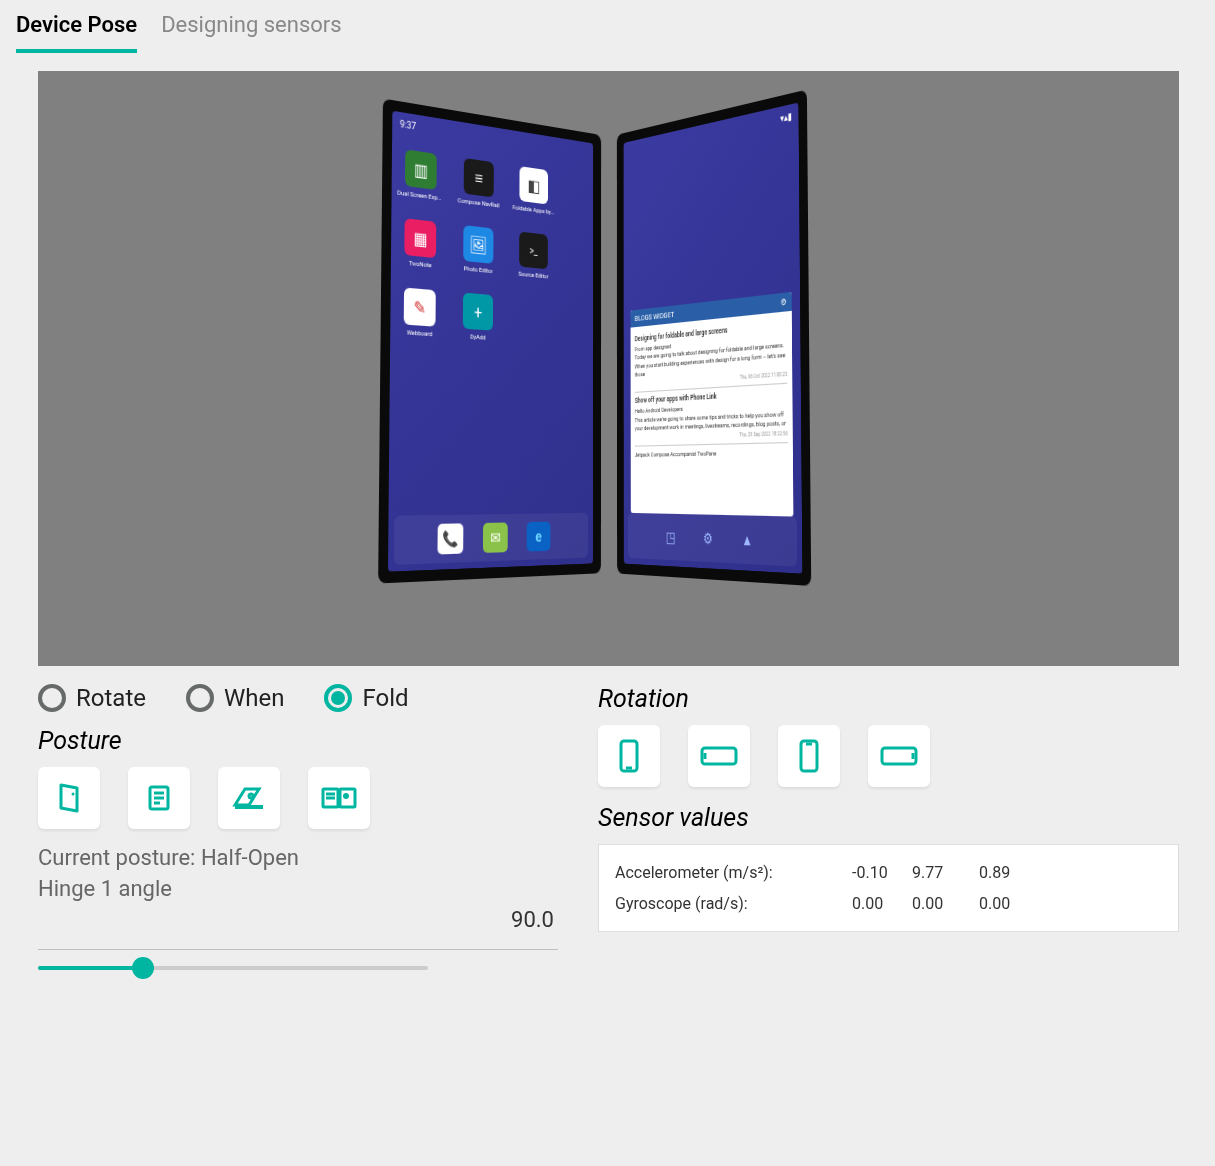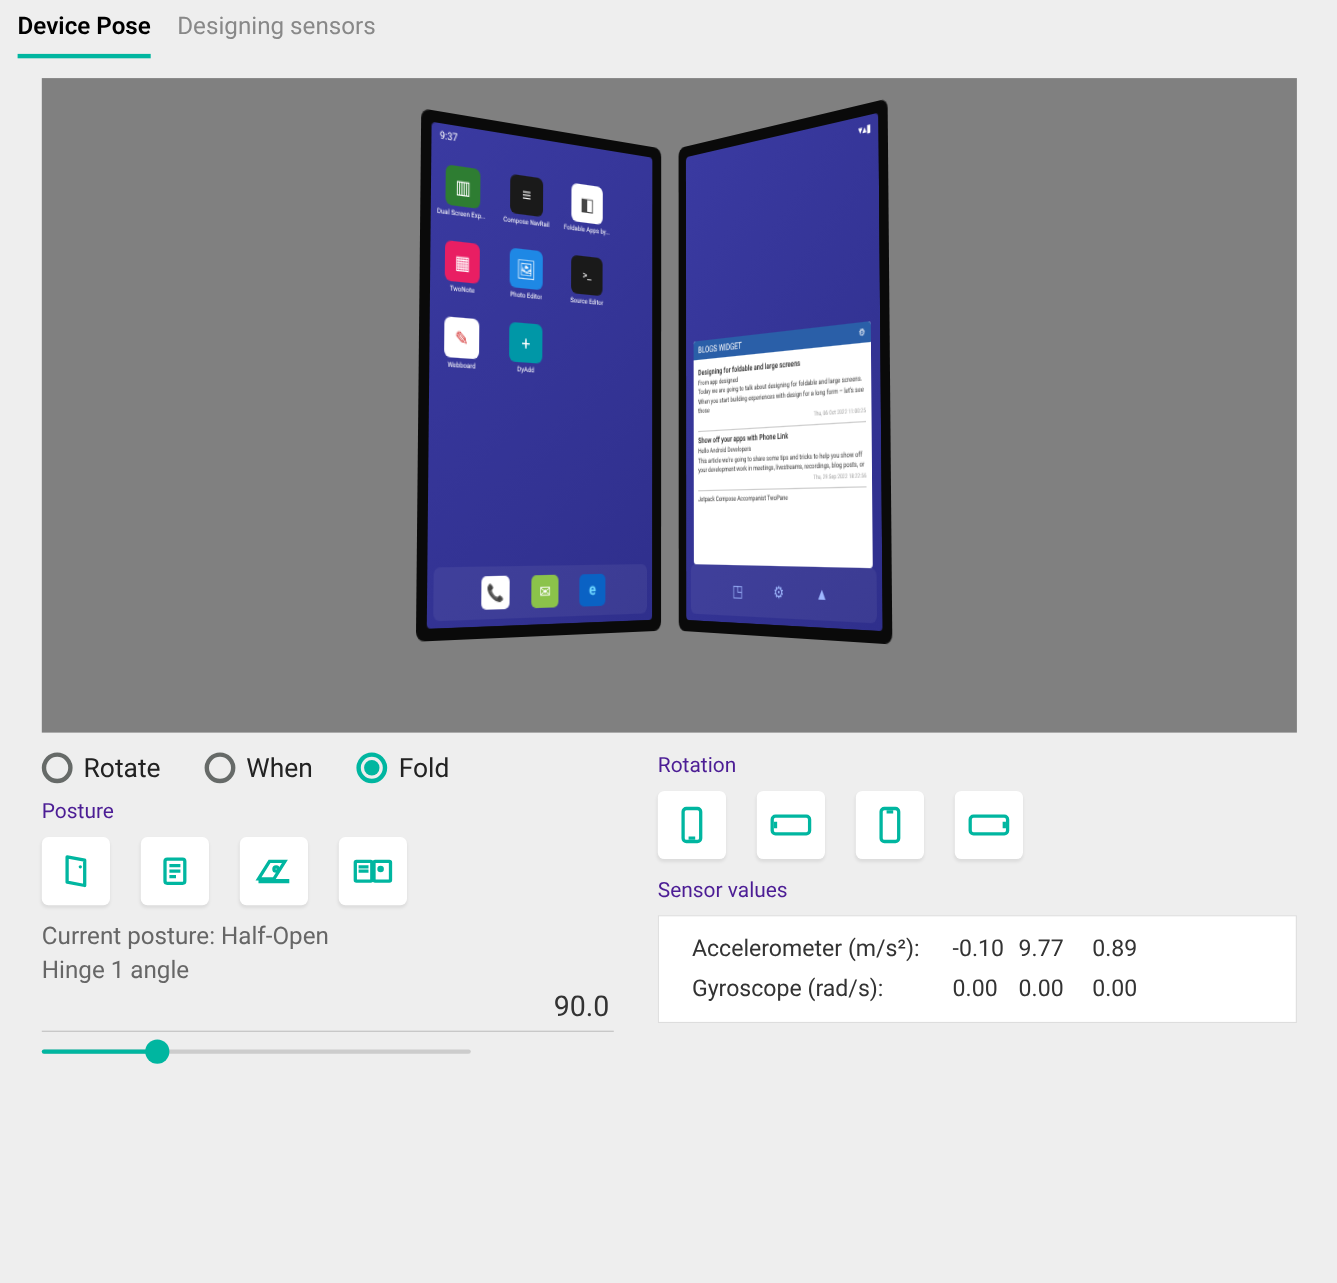--- a/index.html
+++ b/index.html
@@ -179,24 +179,25 @@
 .radio.selected .circ {
   border-color: #00b6a0;
 }
 .radio.selected .circ::after {
   content: "";
   width: 14px; height: 14px;
   background: #00b6a0;
   border-radius: 50%;
 }
 .section-label {
-  font-size: 19px;
-  color: #4c1d95;
+  font-size: 25px;
+  color: #000000;
   margin-bottom: 12px;
   margin-top: 6px;
+  font-style: italic;
 }
 .posture-btns, .rot-btns {
   display: flex;
   gap: 28px;
   margin-bottom: 16px;
 }
 .posture-btn, .rot-btn {
   width: 62px; height: 62px;
   background: #fff;
   border-radius: 6px;
@@ -211,24 +212,24 @@
   stroke: #00b6a0;
   fill: none;
   stroke-width: 3;
 }
 .info-line {
   font-size: 22px;
   color: #666;
   margin-bottom: 6px;
 }
 .slider-val {
-  font-size: 26px;
+  font-size: 22px;
   text-align: right;
   width: 520px;
-  padding-bottom: 6px;
+  padding-bottom: 17px;
   color: #333;
   border-bottom: 1px solid #bfbfbf;
   margin-bottom: 8px;
   padding-right: 4px;
 }
 .slider {
   position: relative;
   height: 20px;
   width: 390px;
 }
@@ -254,22 +255,22 @@
   top: 50%;
   left: 27%;
   width: 22px; height: 22px;
   background: #00b6a0;
   border-radius: 50%;
   transform: translate(-50%, -50%);
 }
 .sensor-table {
   background: #fff;
   border: 1px solid #ddd;
-  padding: 12px 22px;
-  font-size: 21px;
+  padding: 12px 8px;
+  font-size: 16px;
 }
 .sensor-row {
   display: flex;
   gap: 12px;
   padding: 6px 8px;
 }
 .sensor-row .s-label { flex: 0 0 225px; }
 .sensor-row .s-val { flex: 0 0 48px; word-break: break-all; }
 .sensor-row .s-val.w2 { flex: 0 0 55px; }
 .sensor-row .s-val.w3 { flex: 0 0 70px; }

